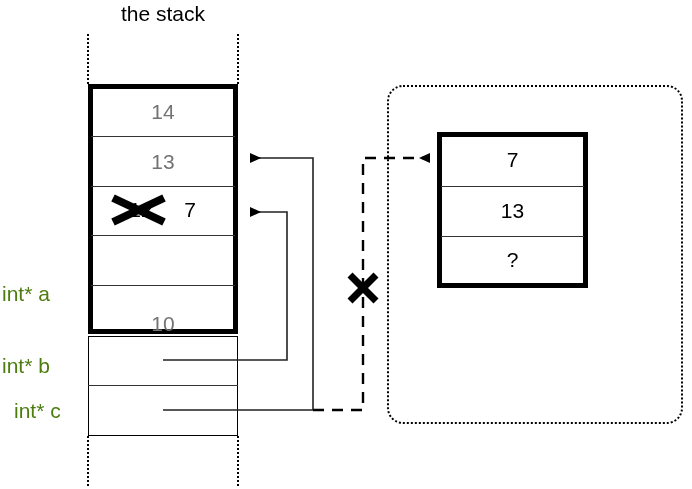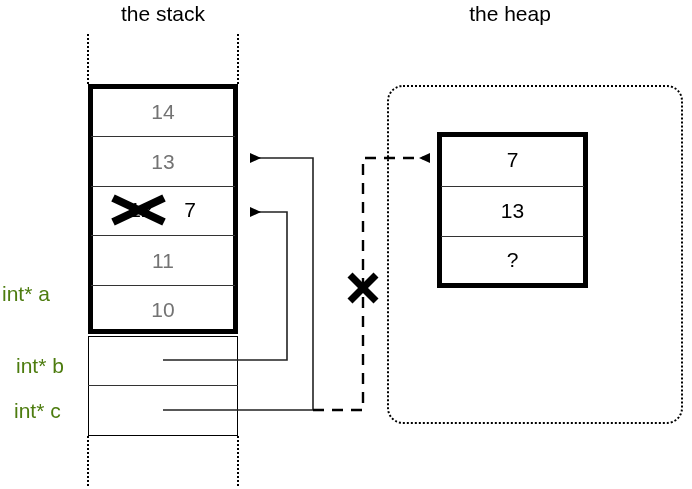--- a/index.html
+++ b/index.html
@@ -26,21 +26,21 @@
   #title-heap  { left: 435px; top: 2px; width: 150px; }
 
   .var-label {
     position: absolute;
     font-size: 21px;
     color: #4d7c0f;
     white-space: nowrap;
     text-align: left;
   }
   #label-a { left: 2px; top: 282px; }
-  #label-b { left: 16px; top: 354px; }
+  #label-b { left: 2px; top: 354px; }
   #label-c { left: 14px; top: 399px; }
 
   
   #stack-bold-box {
     position: absolute;
     left: 88px; top: 84px;
     width: 150px; height: 250px;
     border: 5px solid #000000;
     box-sizing: border-box;
     background: #ffffff;
@@ -153,21 +153,20 @@
     width: 692px; height: 489px;
     pointer-events: none;
   }
 </style>
 </head>
 <body>
 
 <div id="canvas">
 
   <div class="title" id="title-stack">the stack</div>
-  <div class="title" id="title-heap">the heap</div>
 
   <div class="guide-dotted" style="left:87px; top:34px; height:50px;"></div>
   <div class="guide-dotted" style="left:237px; top:34px; height:50px;"></div>
   <div class="guide-dotted" style="left:87px; top:436px; height:50px;"></div>
   <div class="guide-dotted" style="left:237px; top:436px; height:50px;"></div>
 
   <div id="heap-region"></div>
 
   <div id="stack-bold-box"></div>
 
@@ -180,26 +179,23 @@
     <span>13</span>
   </div>
   <div class="cell-divider" style="top:186px;"></div>
 
   <div id="cell-crossed">
     <div id="crossed-value">12</div>
     <div id="crossed-new">7</div>
   </div>
   <div class="cell-divider" style="top:235px;"></div>
 
-  <div class="stack-cell" style="top:236px;">
-    <span>11</span>
-  </div>
   <div class="cell-divider" style="top:285px;"></div>
 
-  <div class="stack-cell" style="top:285px;border-radius:20px;">
+  <div class="stack-cell" style="top:299px;border-radius:20px;">
     <span>10</span>
   </div>
 
   <div id="stack-lower-box"></div>
   <div class="lower-divider" style="top:385px;"></div>
 
   <div class="var-label" id="label-a">int* a</div>
   <div class="var-label" id="label-b">int* b</div>
   <div class="var-label" id="label-c">int* c</div>
 

